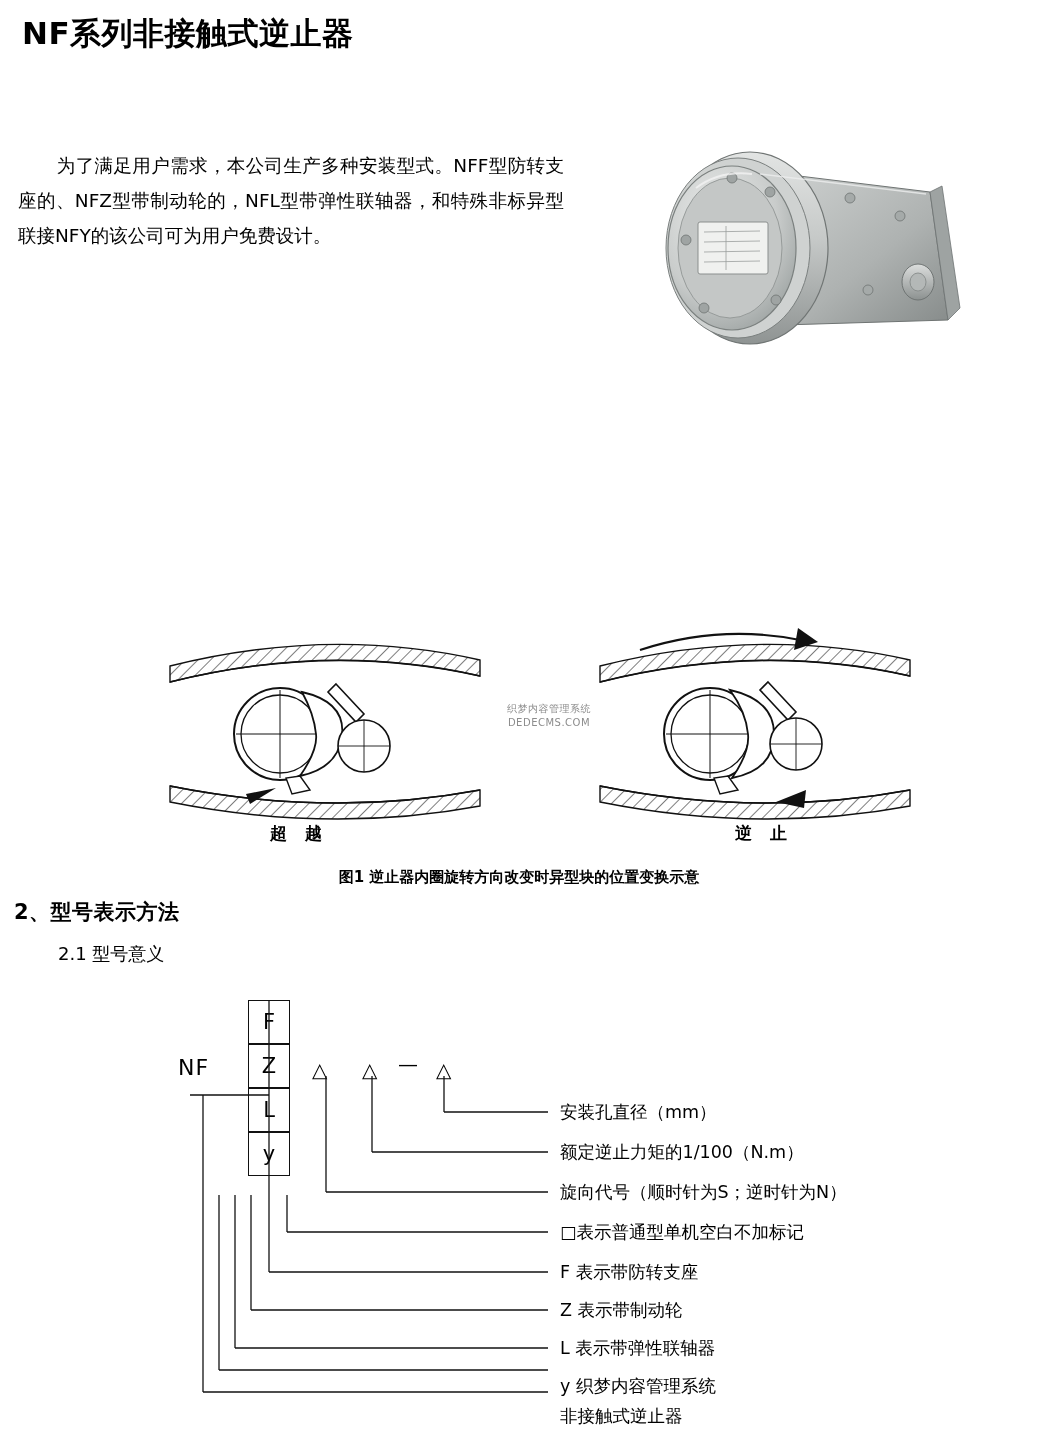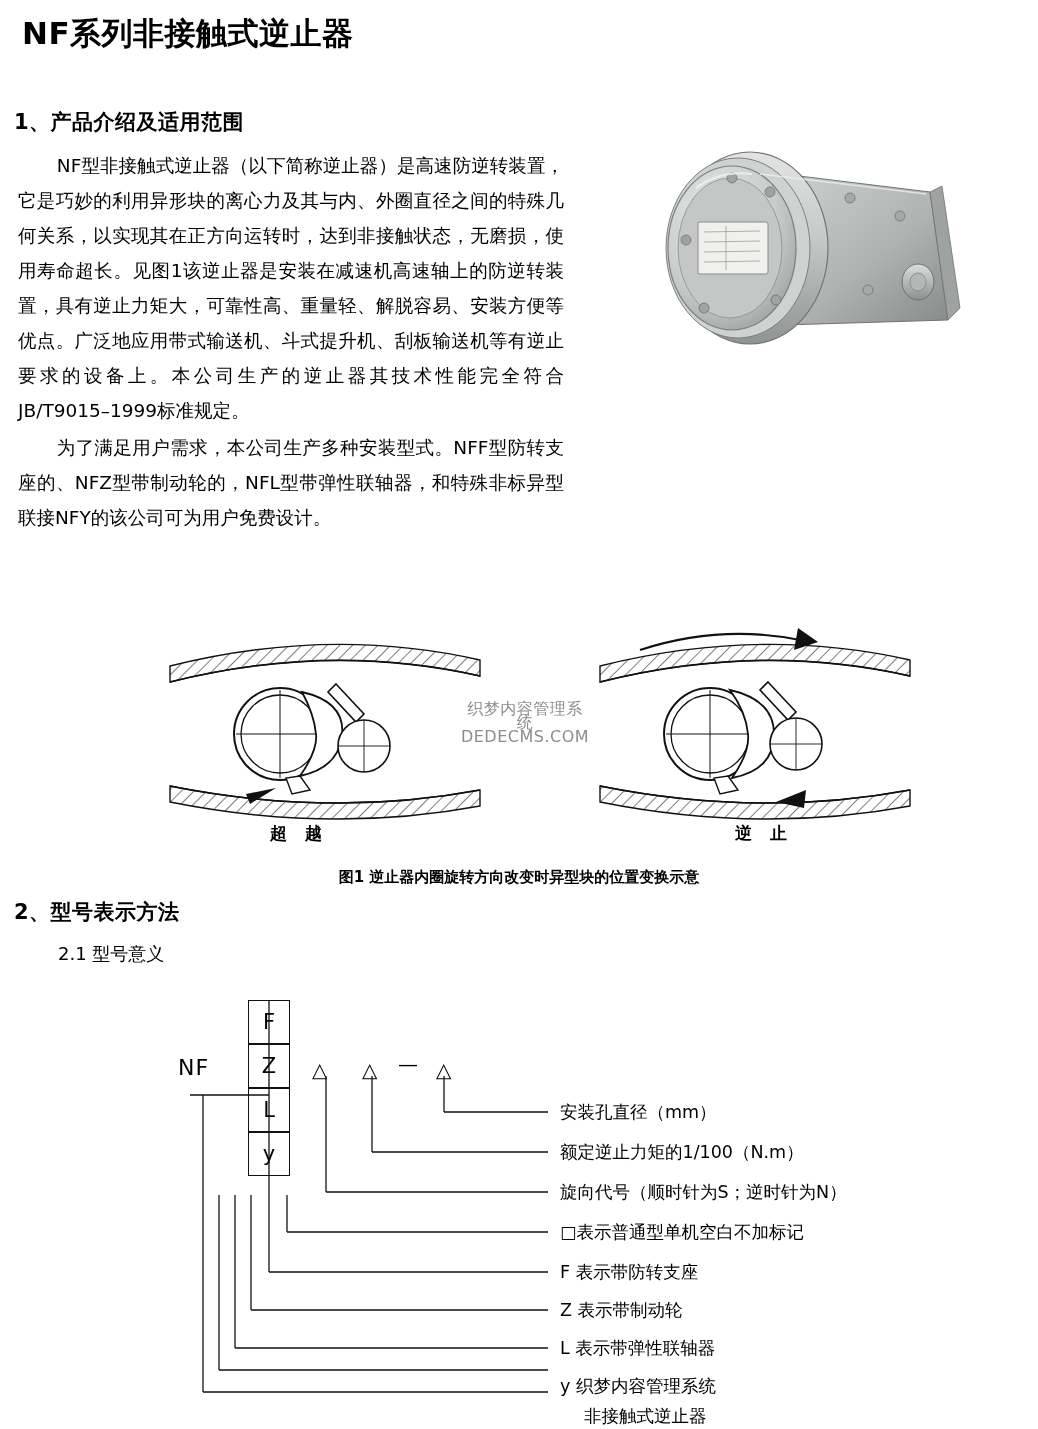--- a/index.html
+++ b/index.html
@@ -88,25 +88,25 @@
     position: absolute;
     left: 0;
     top: 868px;
     width: 1038px;
     text-align: center;
     font-size: 15px;
     font-weight: bold;
   }
   .watermark {
     position: absolute;
-    left: 460px;
+    left: 484px;
     top: 702px;
     width: 130px;
     text-align: center;
-    font-size: 16px;
+    font-size: 10px;
     color: #8c8c8c;
     line-height: 14px;
     letter-spacing: 0.5px;
   }
   
   .model {
     position: absolute;
     left: 150px;
     top: 960px;
     width: 880px;
@@ -136,24 +136,22 @@
   }
   svg { display: block; overflow: visible; }
 </style>
 </head>
 <body>
 
 <div class="page">
 
   <div class="doc-title">NF系列非接触式逆止器</div>
 
-  <div class="sec-head" id="sec1">1、产品介绍及适用范围</div>
 
   <div class="body-col">
-    <p>NF型非接触式逆止器（以下简称逆止器）是高速防逆转装置，它是巧妙的利用异形块的离心力及其与内、外圈直径之间的特殊几何关系，以实现其在正方向运转时，达到非接触状态，无磨损，使用寿命超长。见图1该逆止器是安装在减速机高速轴上的防逆转装置，具有逆止力矩大，可靠性高、重量轻、解脱容易、安装方便等优点。广泛地应用带式输送机、斗式提升机、刮板输送机等有逆止要求的设备上。本公司生产的逆止器其技术性能完全符合JB/T9015–1999标准规定。</p>
     <p>为了满足用户需求，本公司生产多种安装型式。NFF型防转支座的、NFZ型带制动轮的，NFL型带弹性联轴器，和特殊非标异型联接NFY的该公司可为用户免费设计。</p>
   </div>
 
   <div class="photo">
     <svg width="430" height="240" viewBox="0 0 430 240">
       <defs>
         <linearGradient id="gBody" x1="0" y1="0" x2="0" y2="1">
           <stop offset="0%" stop-color="#e2e4e3"></stop>
           <stop offset="45%" stop-color="#c6c9c8"></stop>
           <stop offset="100%" stop-color="#8f9493"></stop>
@@ -338,15 +336,15 @@
   </div>
 
   <div class="legend-item" style="left:560px; top:1100px;">安装孔直径（mm）</div>
   <div class="legend-item" style="left:560px; top:1140px;">额定逆止力矩的1/100（N.m）</div>
   <div class="legend-item" style="left:560px; top:1180px;">旋向代号（顺时针为S；逆时针为N）</div>
   <div class="legend-item" style="left:560px; top:1220px;">□表示普通型单机空白不加标记</div>
   <div class="legend-item" style="left:560px; top:1260px;">F  表示带防转支座</div>
   <div class="legend-item" style="left:560px; top:1298px;">Z  表示带制动轮</div>
   <div class="legend-item" style="left:560px; top:1336px;">L  表示带弹性联轴器</div>
   <div class="legend-item" style="left:560px; top:1374px;">y  织梦内容管理系统</div>
-  <div class="legend-item" style="left:560px; top:1404px;margin-left:24px;">非接触式逆止器</div>
+  <div class="legend-item" style="left:560px; top:1404px;">非接触式逆止器</div>
 
 </div>
 
 </body></html>

